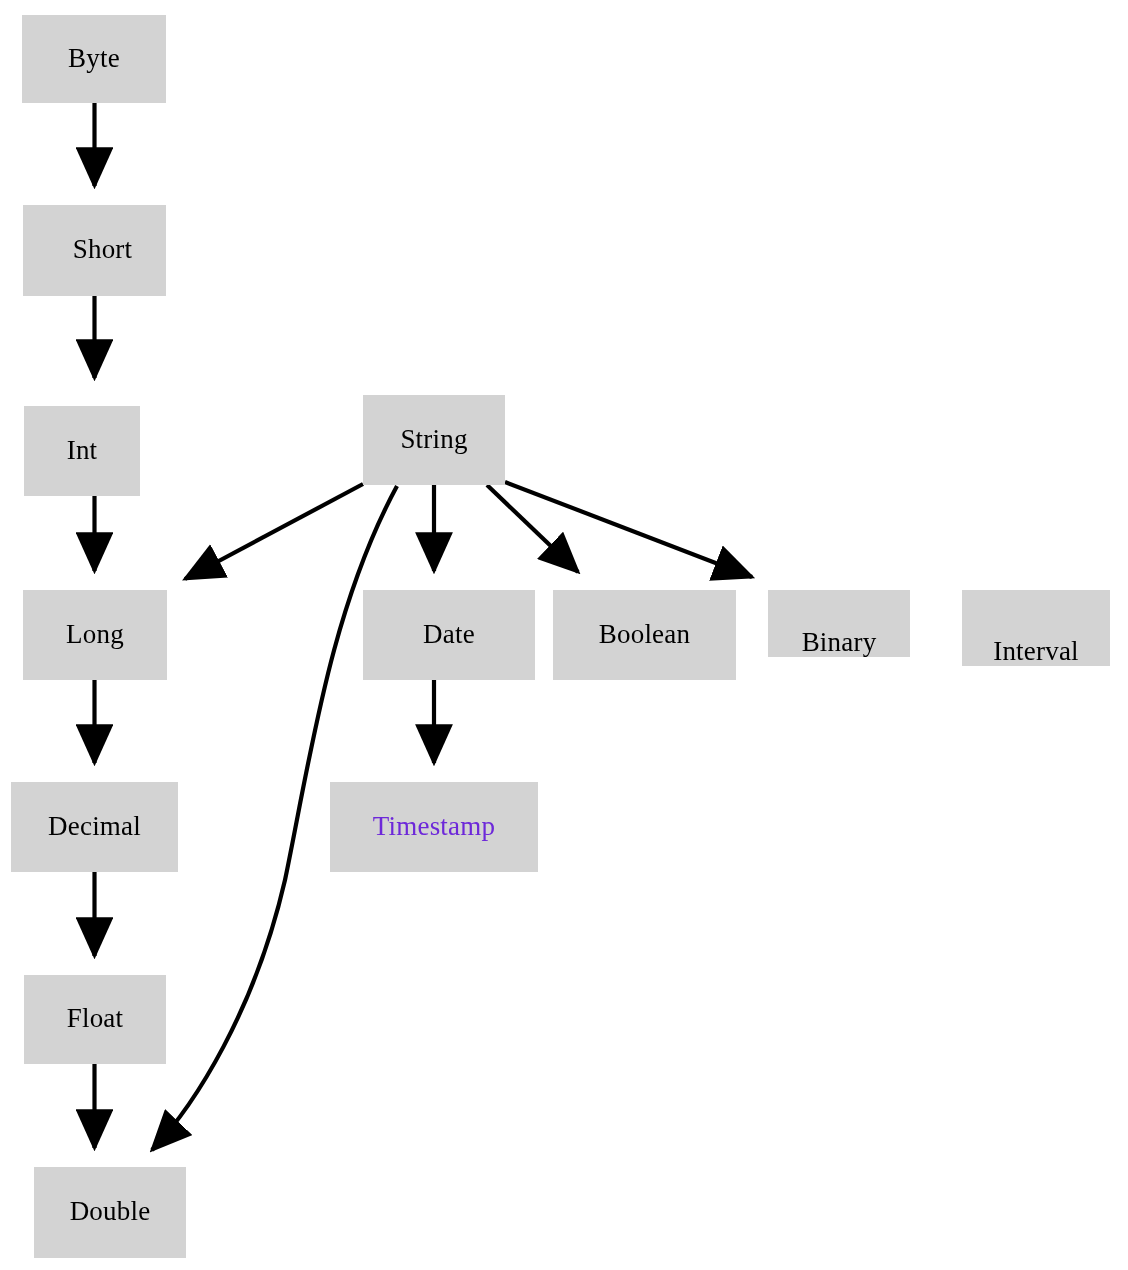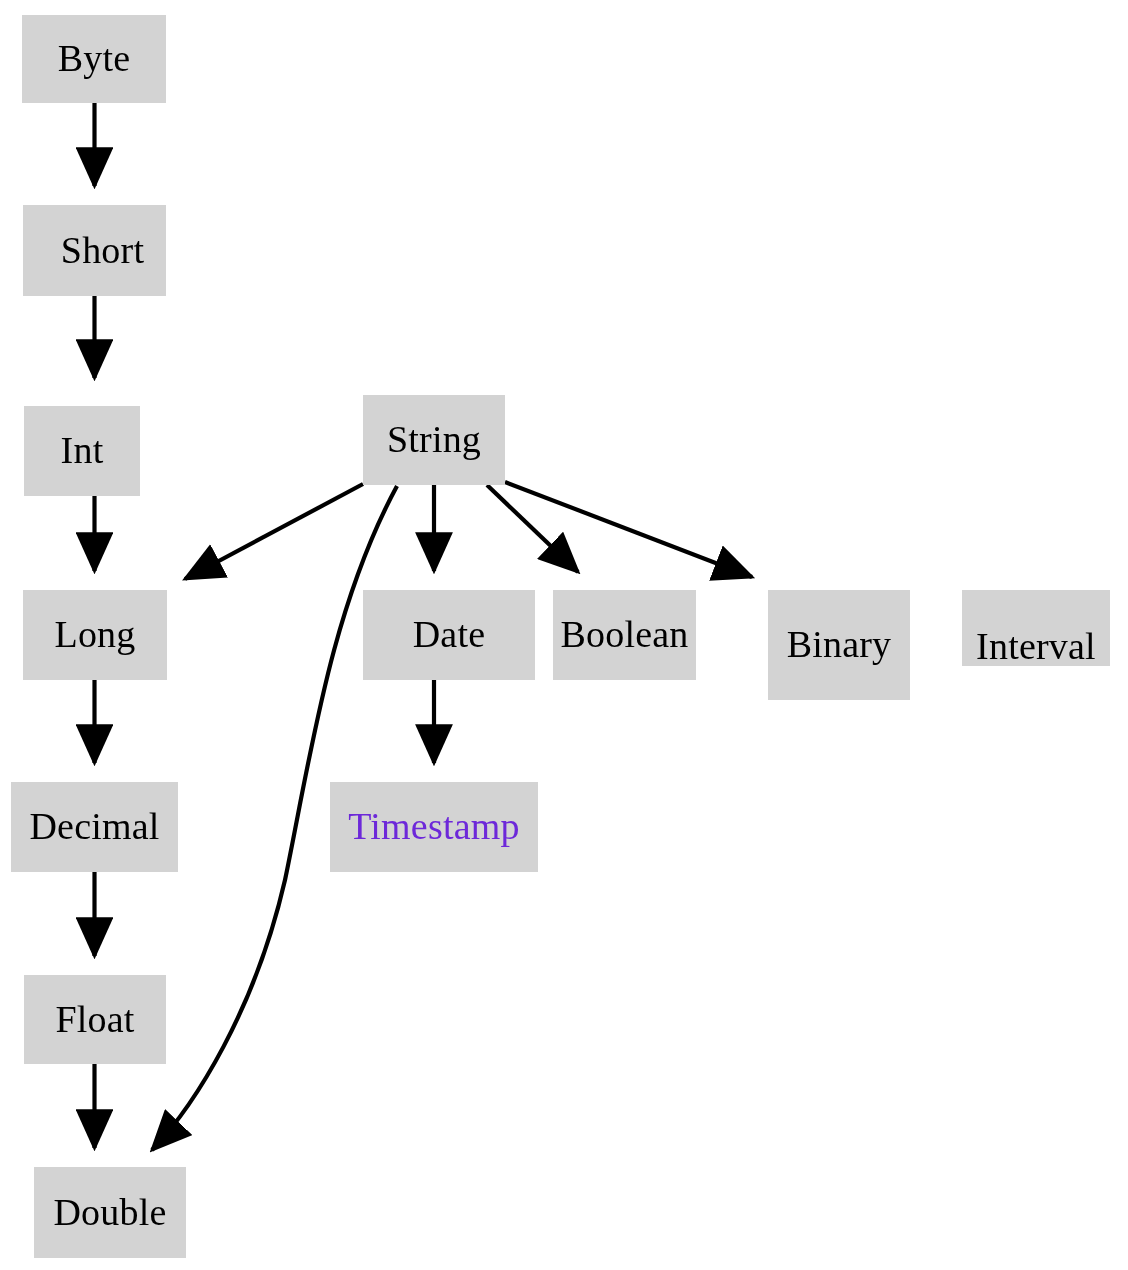--- a/index.html
+++ b/index.html
@@ -25,21 +25,21 @@
     pointer-events: none;
   }
   .node {
     position: absolute;
     box-sizing: border-box;
     display: flex;
     align-items: center;
     justify-content: center;
     background: #d3d3d3;
     color: #000000;
-    font-size: 38px;
+    font-size: 27px;
     line-height: 1;
     letter-spacing: 0.2px;
     white-space: nowrap;
     user-select: none;
   }
   .node-label {
     display: block;
     transform: translateY(-1px);
   }
 </style>
@@ -94,24 +94,24 @@
       </div>
       <div class="node" style="left: 363px; top: 395px; width: 142px; height: 90px; background: rgb(211, 211, 211); color: rgb(0, 0, 0);">
         <span class="node-label">String</span>
       </div>
       <div class="node" style="left: 363px; top: 590px; width: 172px; height: 90px; background: rgb(211, 211, 211); color: rgb(0, 0, 0);">
         <span class="node-label">Date</span>
       </div>
       <div class="node" style="left: 330px; top: 782px; width: 208px; height: 90px; background: rgb(211, 211, 211); color: #6d28d9;">
         <span class="node-label">Timestamp</span>
       </div>
-      <div class="node" style="left: 553px; top: 590px; width: 143px; height: 90px; background: rgb(211, 211, 211); color: rgb(0, 0, 0);">
+      <div class="node" style="left: 553px; top: 590px; width: 183px; height: 90px; background: rgb(211, 211, 211); color: rgb(0, 0, 0);">
         <span class="node-label">Boolean</span>
       </div>
-      <div class="node" style="left: 768px; top: 590px; width: 142px; height: 110px; background: rgb(211, 211, 211); color: rgb(0, 0, 0);">
+      <div class="node" style="left: 768px; top: 590px; width: 142px; height: 67px; background: rgb(211, 211, 211); color: rgb(0, 0, 0); align-items: flex-end;">
         <span class="node-label">Binary</span>
       </div>
       <div class="node" style="left: 962px; top: 590px; width: 148px; height: 76px; background: rgb(211, 211, 211); color: rgb(0, 0, 0); align-items: flex-end;">
         <span class="node-label">Interval</span>
       </div>
     </div>
 
 </div>
 
 </body></html>

